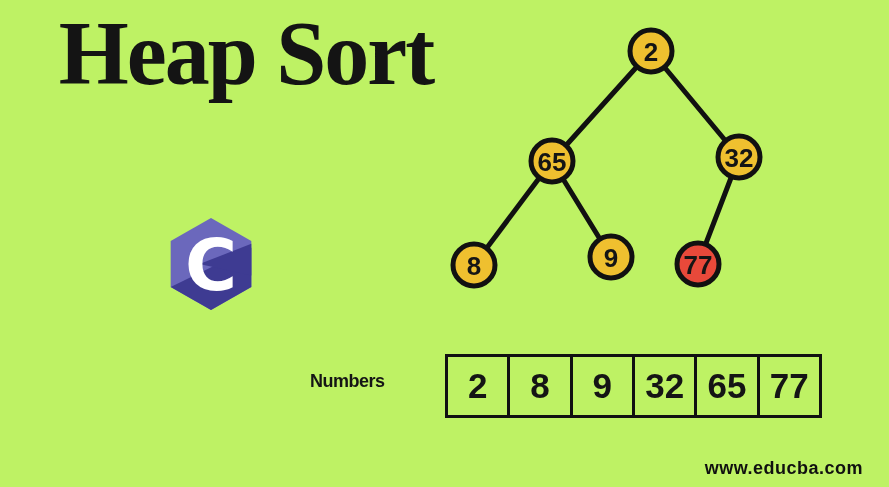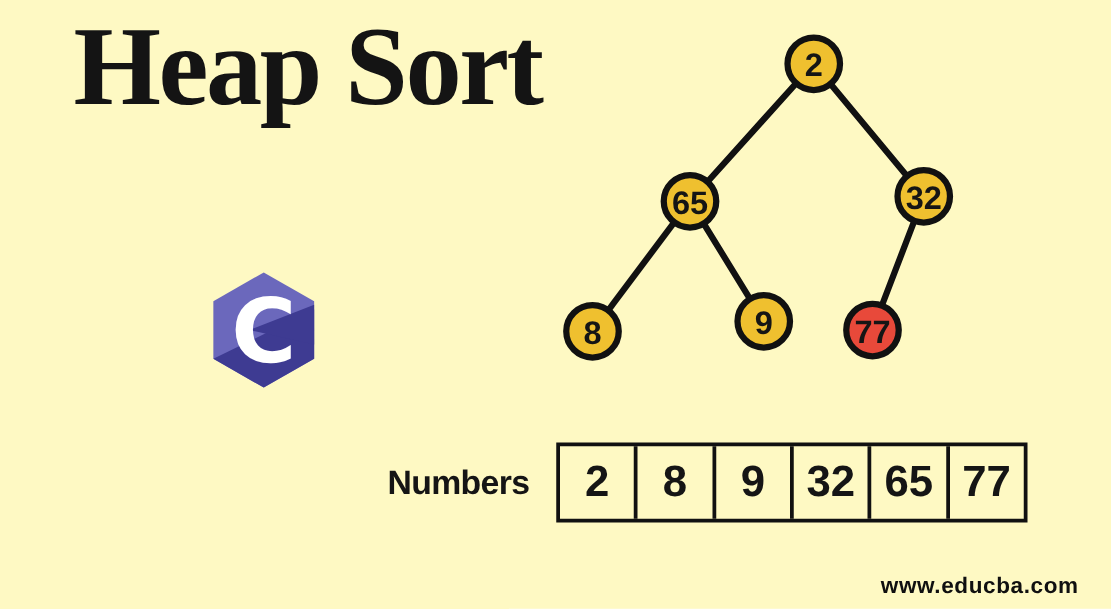--- a/index.html
+++ b/index.html
@@ -5,21 +5,21 @@
   * { margin: 0; padding: 0; box-sizing: border-box; }
   html, body { width: 889px; height: 487px; }
   body {
     font-family: "Liberation Sans", sans-serif;
     overflow: hidden;
   }
   .canvas {
     position: relative;
     width: 889px;
     height: 487px;
-    background: #fef9c3;
+    background: #bef264;
   }
 
   
   .title {
     position: absolute;
     left: 0;
     top: 10px;
     width: 492px;
     text-align: center;
     font-family: "Liberation Serif", serif;
@@ -67,21 +67,21 @@
     font-size: 26px;
     fill: #151515;
     text-anchor: middle;
   }
 
   
   .numbers-label {
     position: absolute;
     left: 310px;
     top: 371px;
-    font-size: 27px;
+    font-size: 18px;
     font-weight: bold;
     color: #151515;
     letter-spacing: -0.5px;
   }
   .array {
     position: absolute;
     left: 445px;
     top: 354px;
     width: 377px;
     height: 64px;

